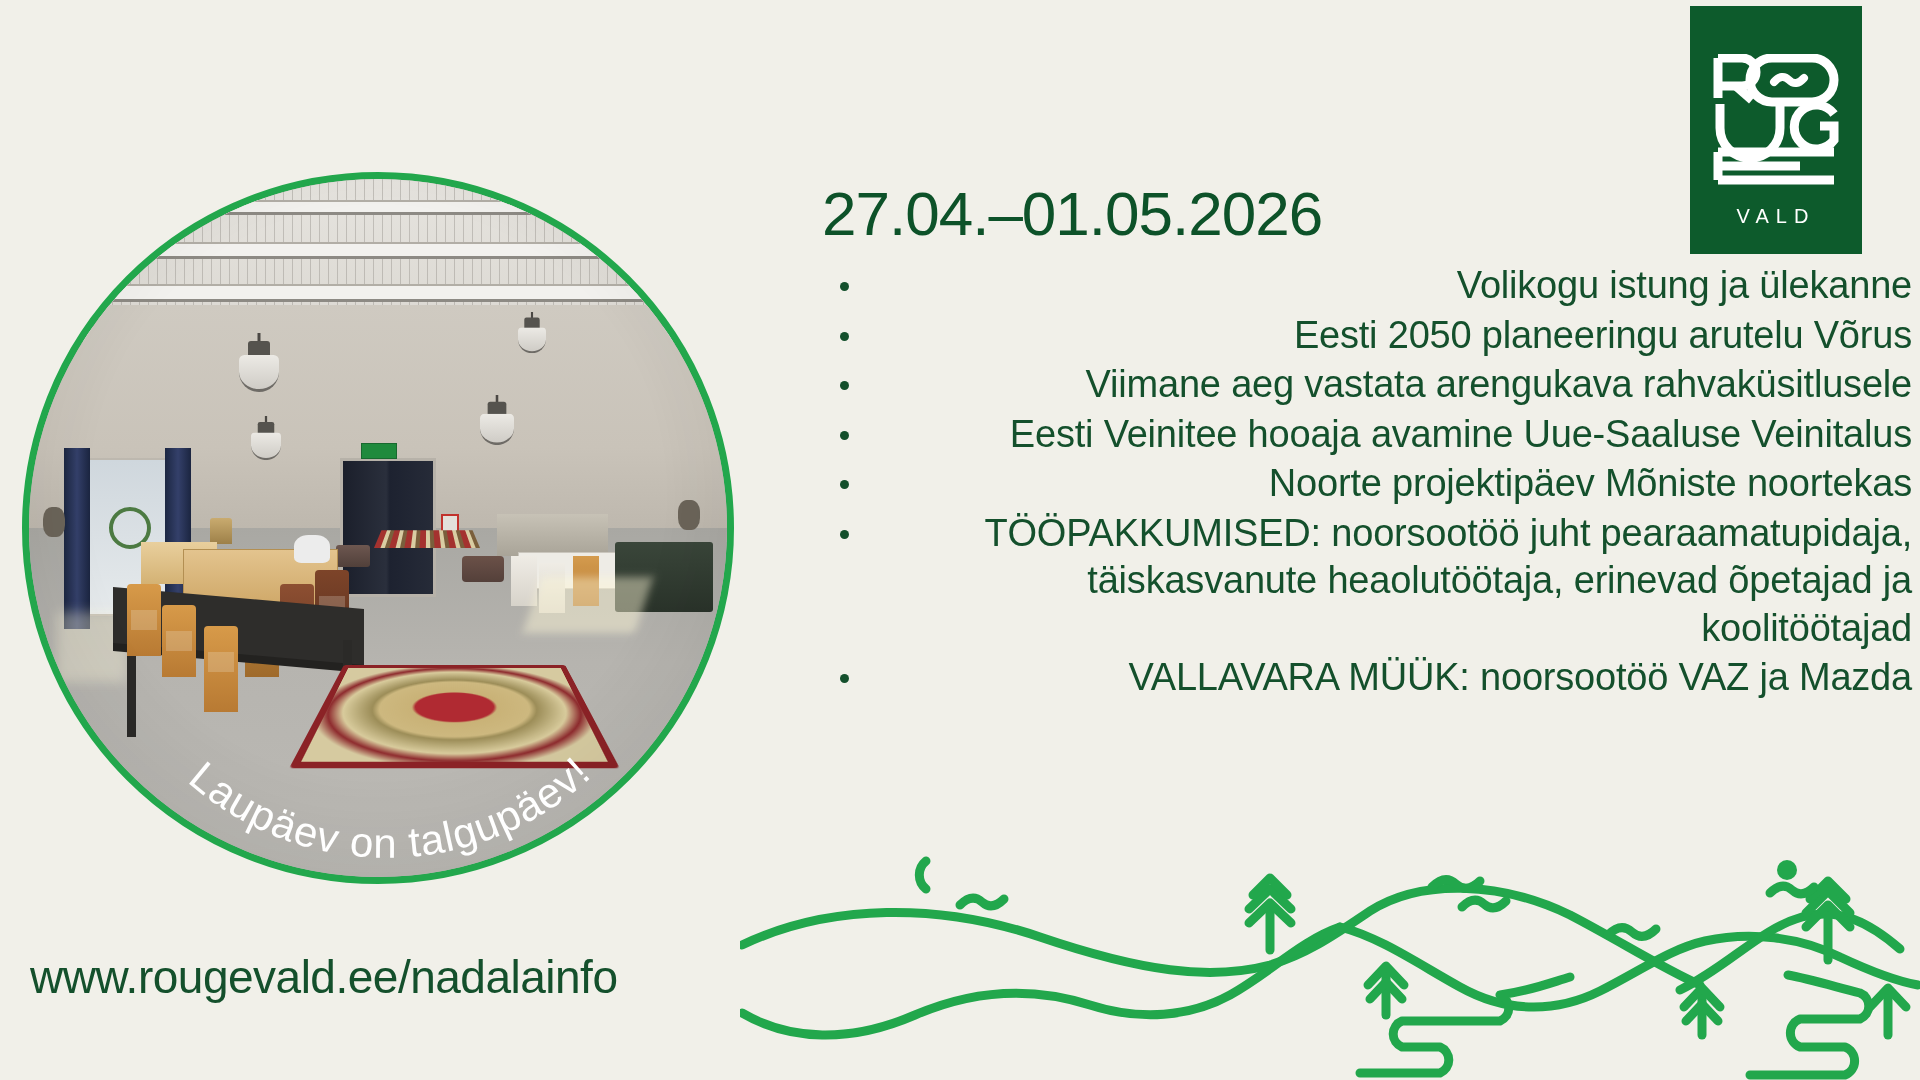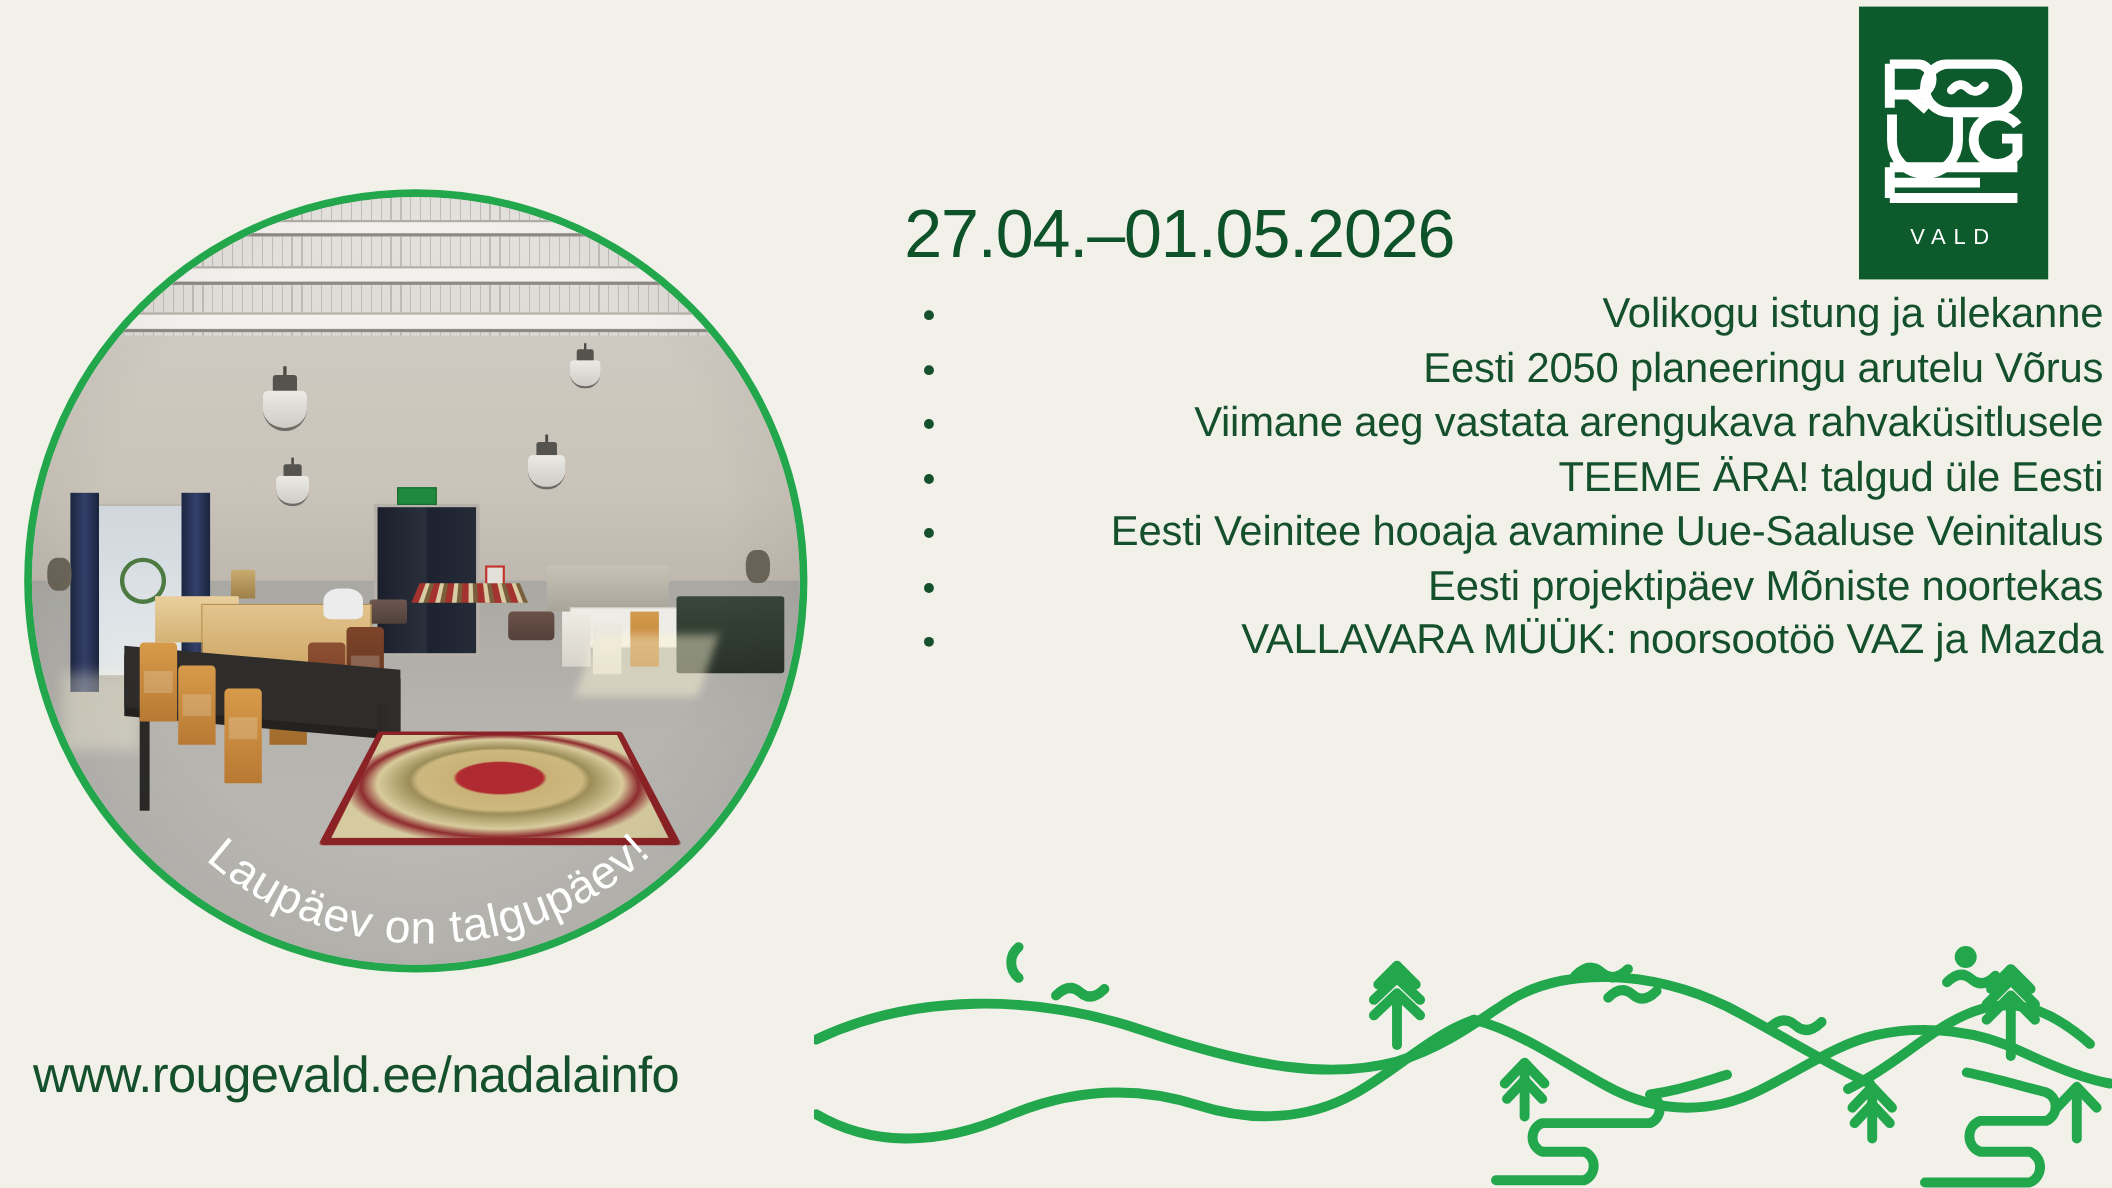--- a/index.html
+++ b/index.html
@@ -352,23 +352,23 @@
     </svg>
     <div class="logo-word">VALD</div>
   </div>
 
   <div id="date">27.04.–01.05.2026</div>
 
   <ul id="bullets">
     <li>Volikogu istung ja ülekanne</li>
     <li>Eesti 2050 planeeringu arutelu Võrus</li>
     <li>Viimane aeg vastata arengukava rahvaküsitlusele</li>
-    <li>TEEME ÄRA! talgud üle Eesti</li>
     <li>Eesti Veinitee hooaja avamine Uue-Saaluse Veinitalus</li>
-    <li>Eesti projektipäev Mõniste noortekas</li>
+    <li>Noorte projektipäev Mõniste noortekas</li>
+    <li>TÖÖPAKKUMISED: noorsootöö juht pearaamatupidaja, täiskasvanute heaolutöötaja, erinevad õpetajad ja koolitöötajad</li>
     <li>VALLAVARA MÜÜK: noorsootöö VAZ ja Mazda</li>
   </ul>
 
   <div id="photo-circle">
     <div class="scene">
       <div class="ceiling"></div>
       <div class="slats"></div>
       <div class="beam b1"></div>
       <div class="beam b2"></div>
       <div class="beam b3"></div>

